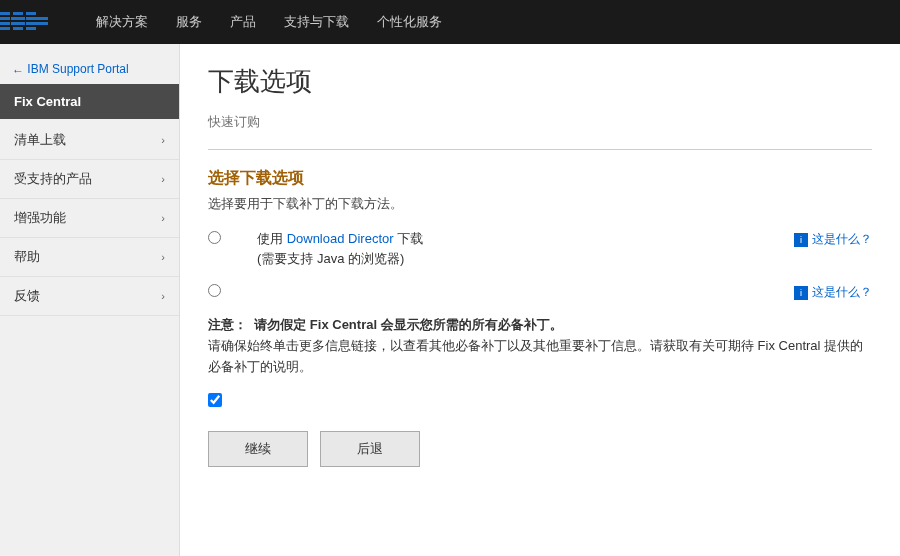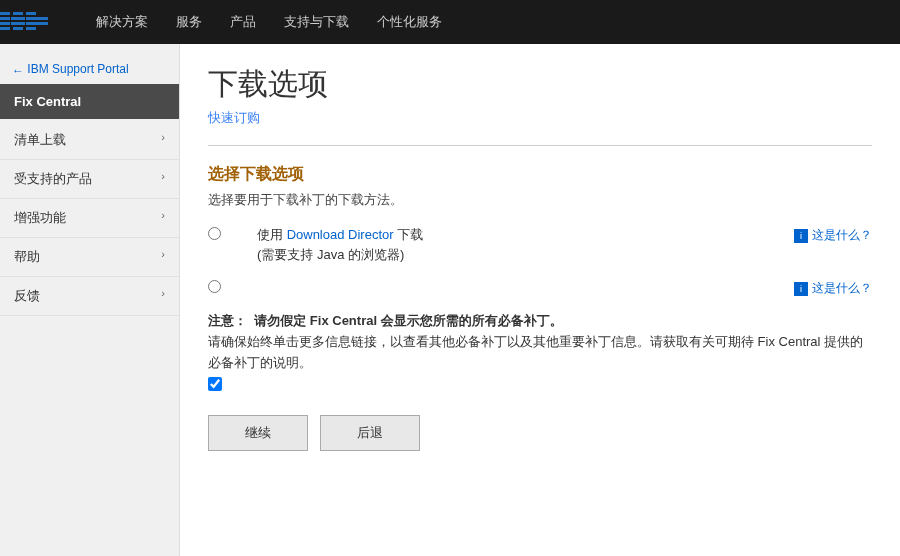--- a/index.html
+++ b/index.html
@@ -54,49 +54,49 @@
     .sidebar-title {
       background: #4a4a4a;
       color: #fff;
       padding: 10px 14px;
       font-size: 13px;
       font-weight: bold;
       margin-bottom: 2px;
     }
     .sidebar-item {
       display: flex;
-      align-items: flex-start;
+      align-items: center;
       justify-content: space-between;
       padding: 10px 14px;
       border-bottom: 1px solid #e0e0e0;
       cursor: pointer;
       color: #333;
       font-size: 13px;
     }
     .chevron {
       color: #666;
       font-size: 11px;
     }
 
     
     .content {
       flex: 1;
       padding: 20px 28px;
       background: #fff;
     }
     .page-title {
-      font-size: 30px;
+      font-size: 26px;
       font-weight: normal;
       color: #333;
-      margin-bottom: 4px;
+      margin-bottom: 14px;
       font-family: 'Microsoft YaHei', Arial, sans-serif;
     }
     .page-subtitle {
       font-size: 13px;
-      color: #3b82f6;
+      color: #737373;
       margin-bottom: 18px;
     }
     .divider {
       border: none;
       border-top: 1px solid #ccc;
       margin-bottom: 18px;
     }
     .section-title {
       font-size: 16px;
       font-weight: bold;
@@ -156,21 +156,21 @@
     input[type="radio"] {
       margin-top: 2px;
       flex-shrink: 0;
     }
 
     
     .note-box {
       background: #fff;
       border: none;
       margin-top: 10px;
-      margin-bottom: 4px;
+      margin-bottom: 16px;
       font-size: 13px;
       color: #333;
       line-height: 1.6;
     }
     .note-bold {
       font-weight: bold;
     }
 
     
     .checkbox-row {

